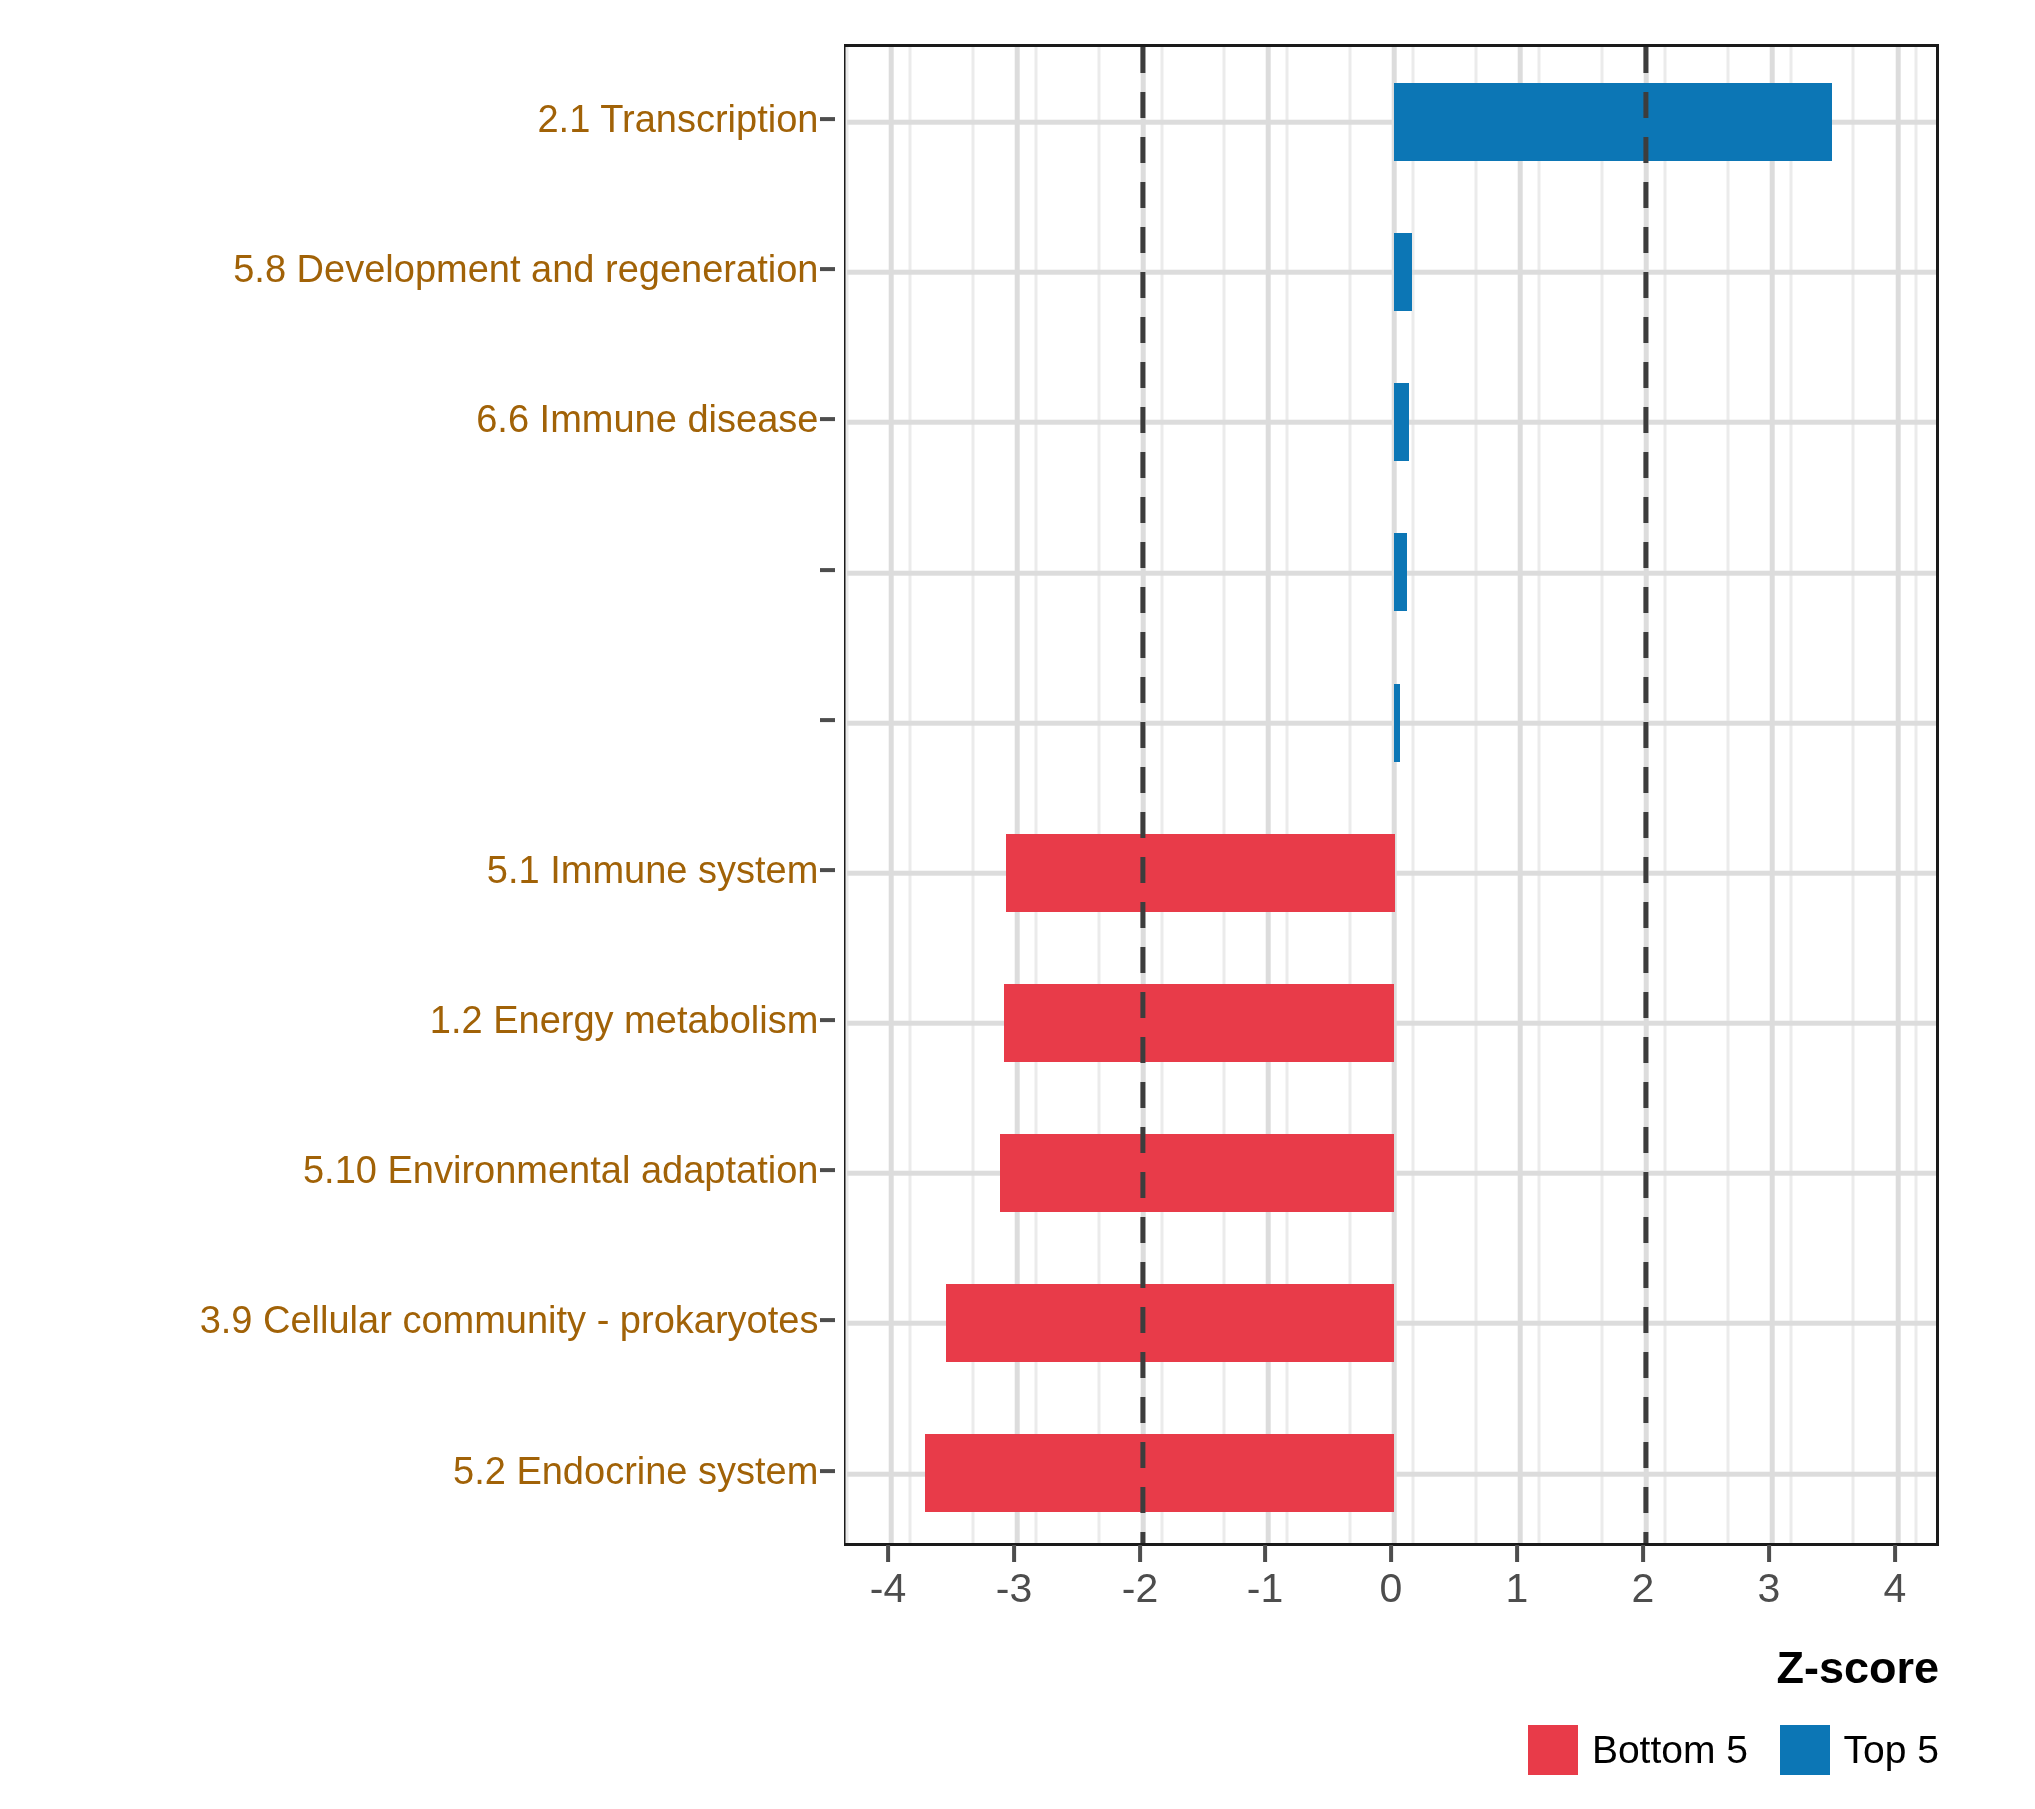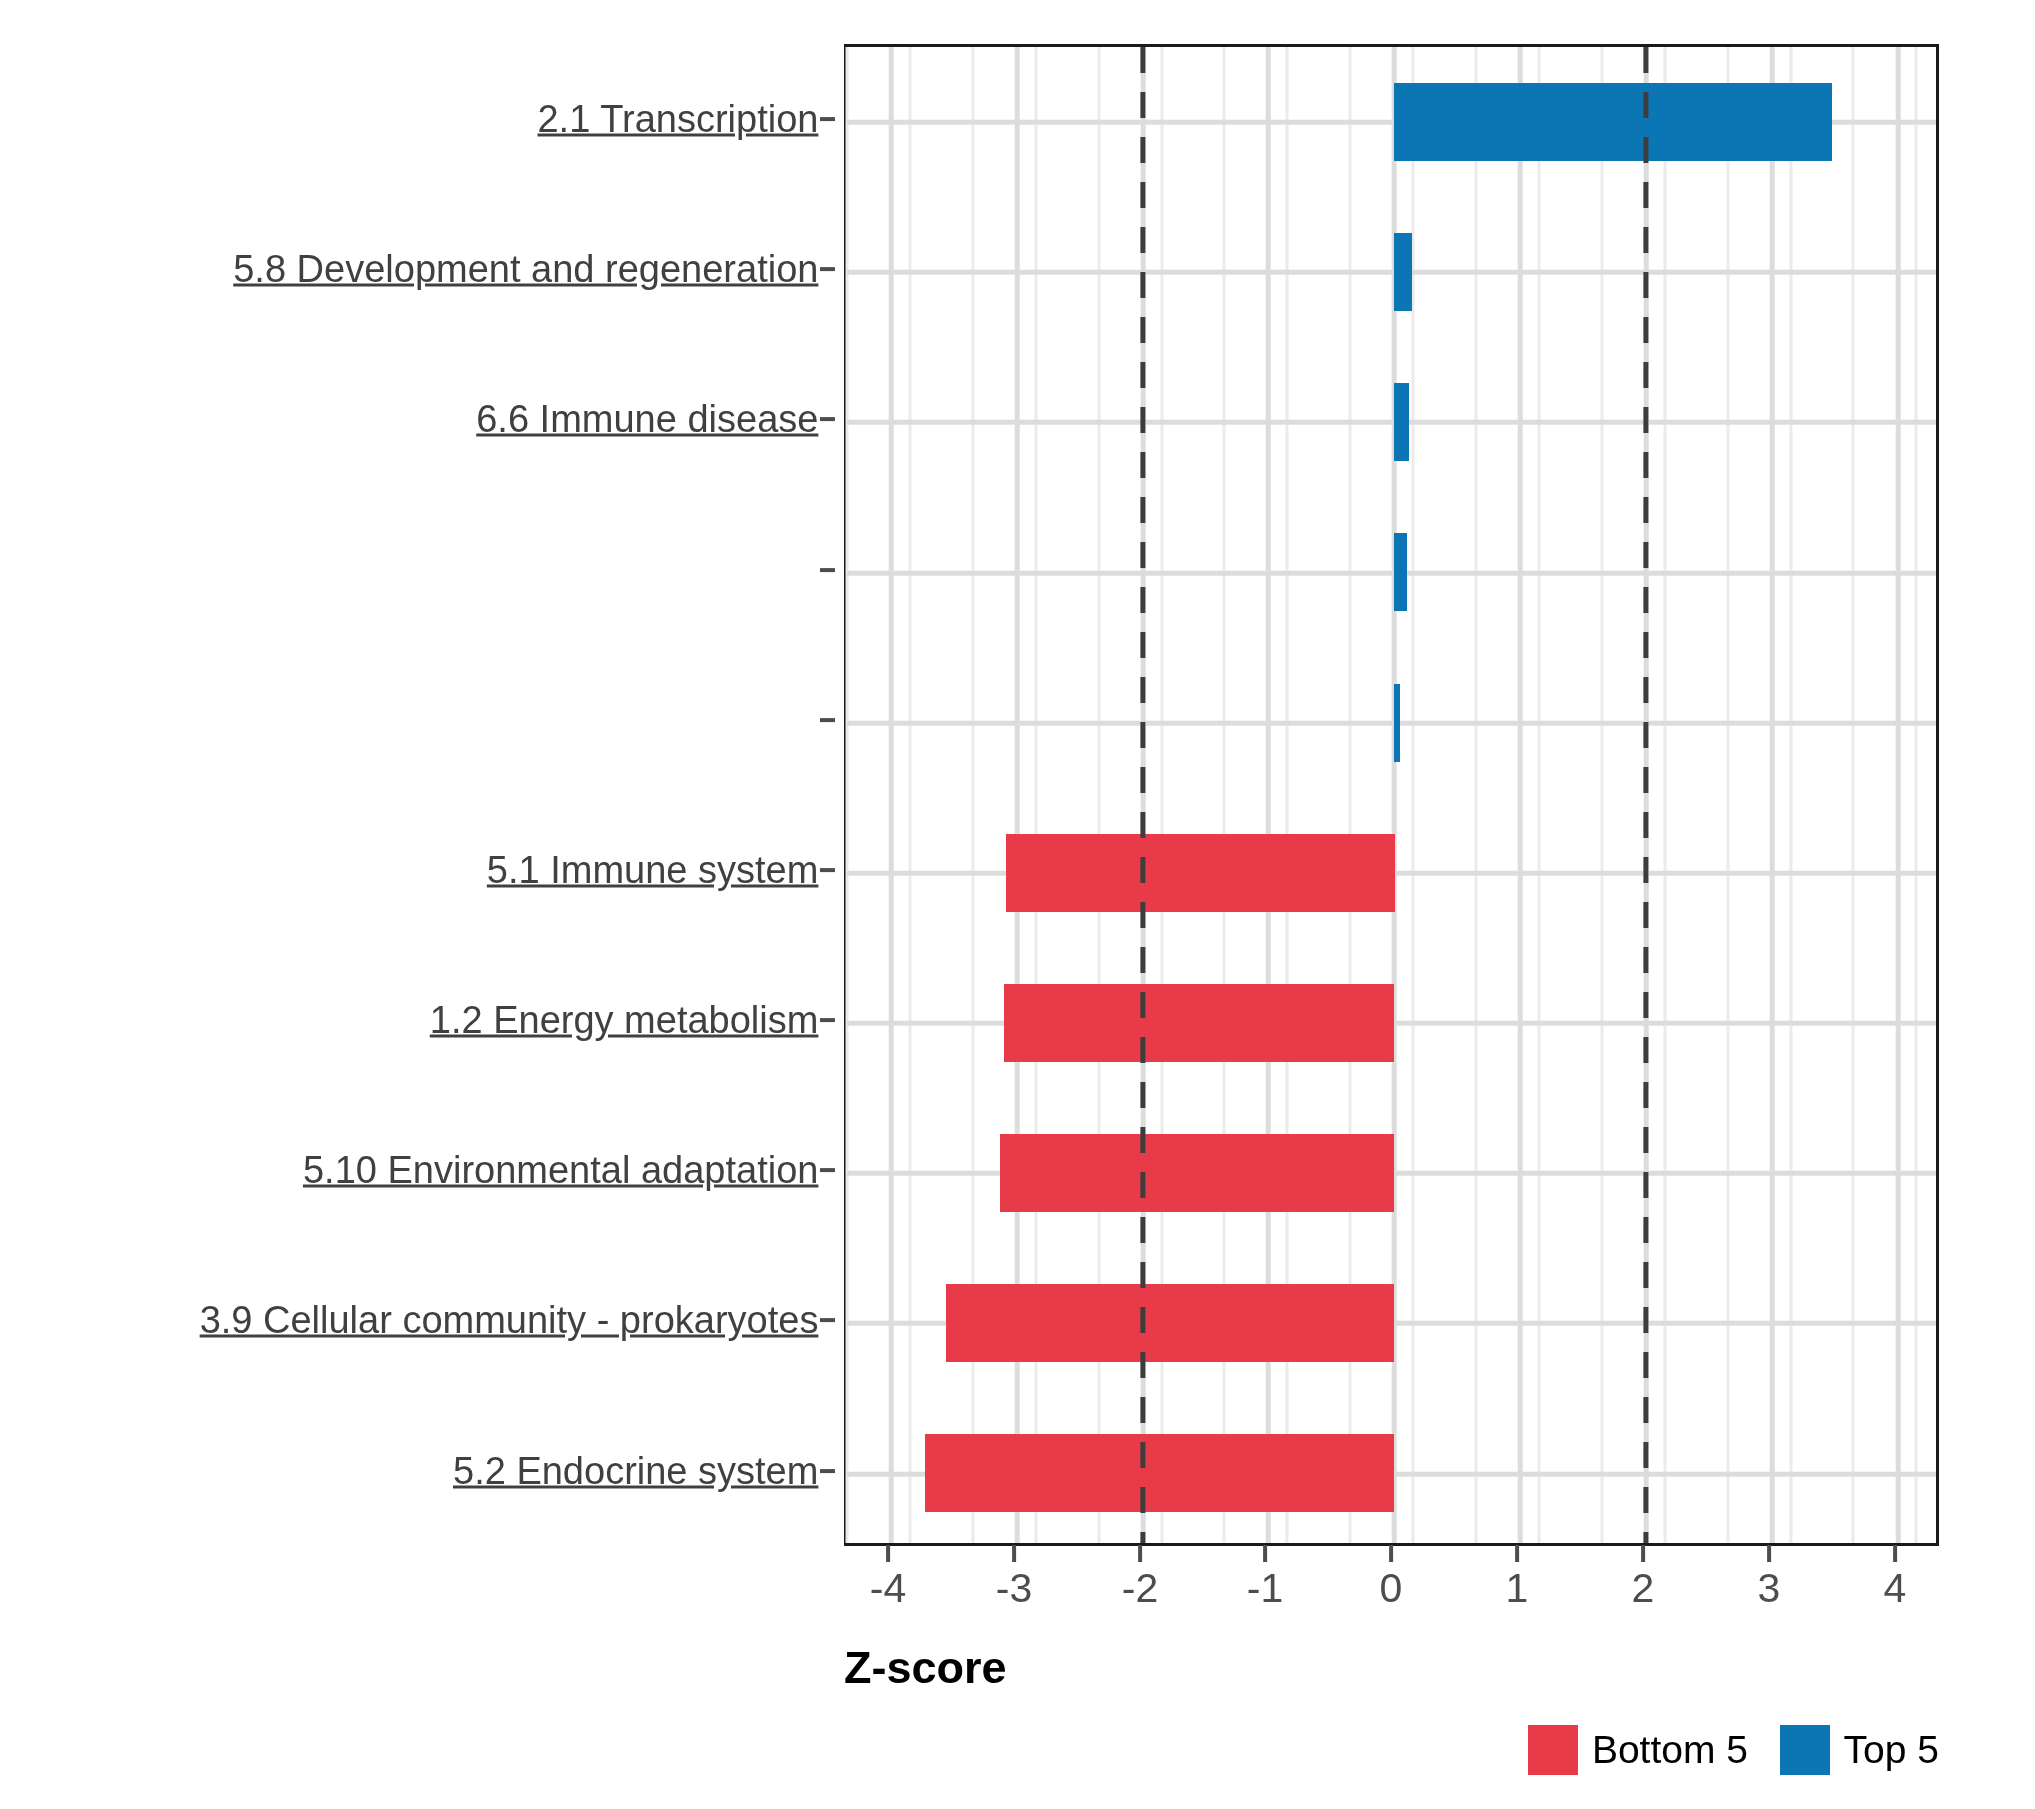--- a/index.html
+++ b/index.html
@@ -48,24 +48,23 @@
     height:78px;
     z-index:3;
   }
 
   
   #ylabels { position:absolute; left:0; top:44px; width:835px; height:1502px; }
   .ytick-label {
     position:absolute; right:16.6px;
     transform:translateY(-50%);
     font-size:38px;
-    color:#404040;
+    color:#a16207;
     white-space:nowrap;
     text-align:right;
-    text-decoration:underline;
   }
   .ytick-mark {
     position:absolute; right:0;
     width:15px; height:3.8px;
     background:#4d4d4d;
     transform:translateY(-50%);
   }
 
   
   #xaxis { position:absolute; left:844px; top:1545px; width:1095px; height:98px; }
@@ -73,21 +72,21 @@
     position:absolute; top:0; width:3.8px; height:16.6px;
     background:#4d4d4d; transform:translateX(-1.9px);
   }
   .xtick-label {
     position:absolute; top:19.6px;
     transform:translateX(-50%);
     font-size:41px; color:#4d4d4d;
   }
   #xaxis-title {
     position:absolute; left:844px; top:1642px; width:1095px;
-    text-align:left;
+    text-align:right;
     font-size:45px; font-weight:bold; color:#000000;
   }
 
   
   #legend {
     position:absolute; left:844px; top:1725px; width:1095px;
     display:flex; align-items:center; justify-content:flex-end; gap:32px;
   }
   .legend-entry { display:flex; align-items:center; gap:13.6px; }
   .legend-swatch { width:50px; height:50px; display:block; }

